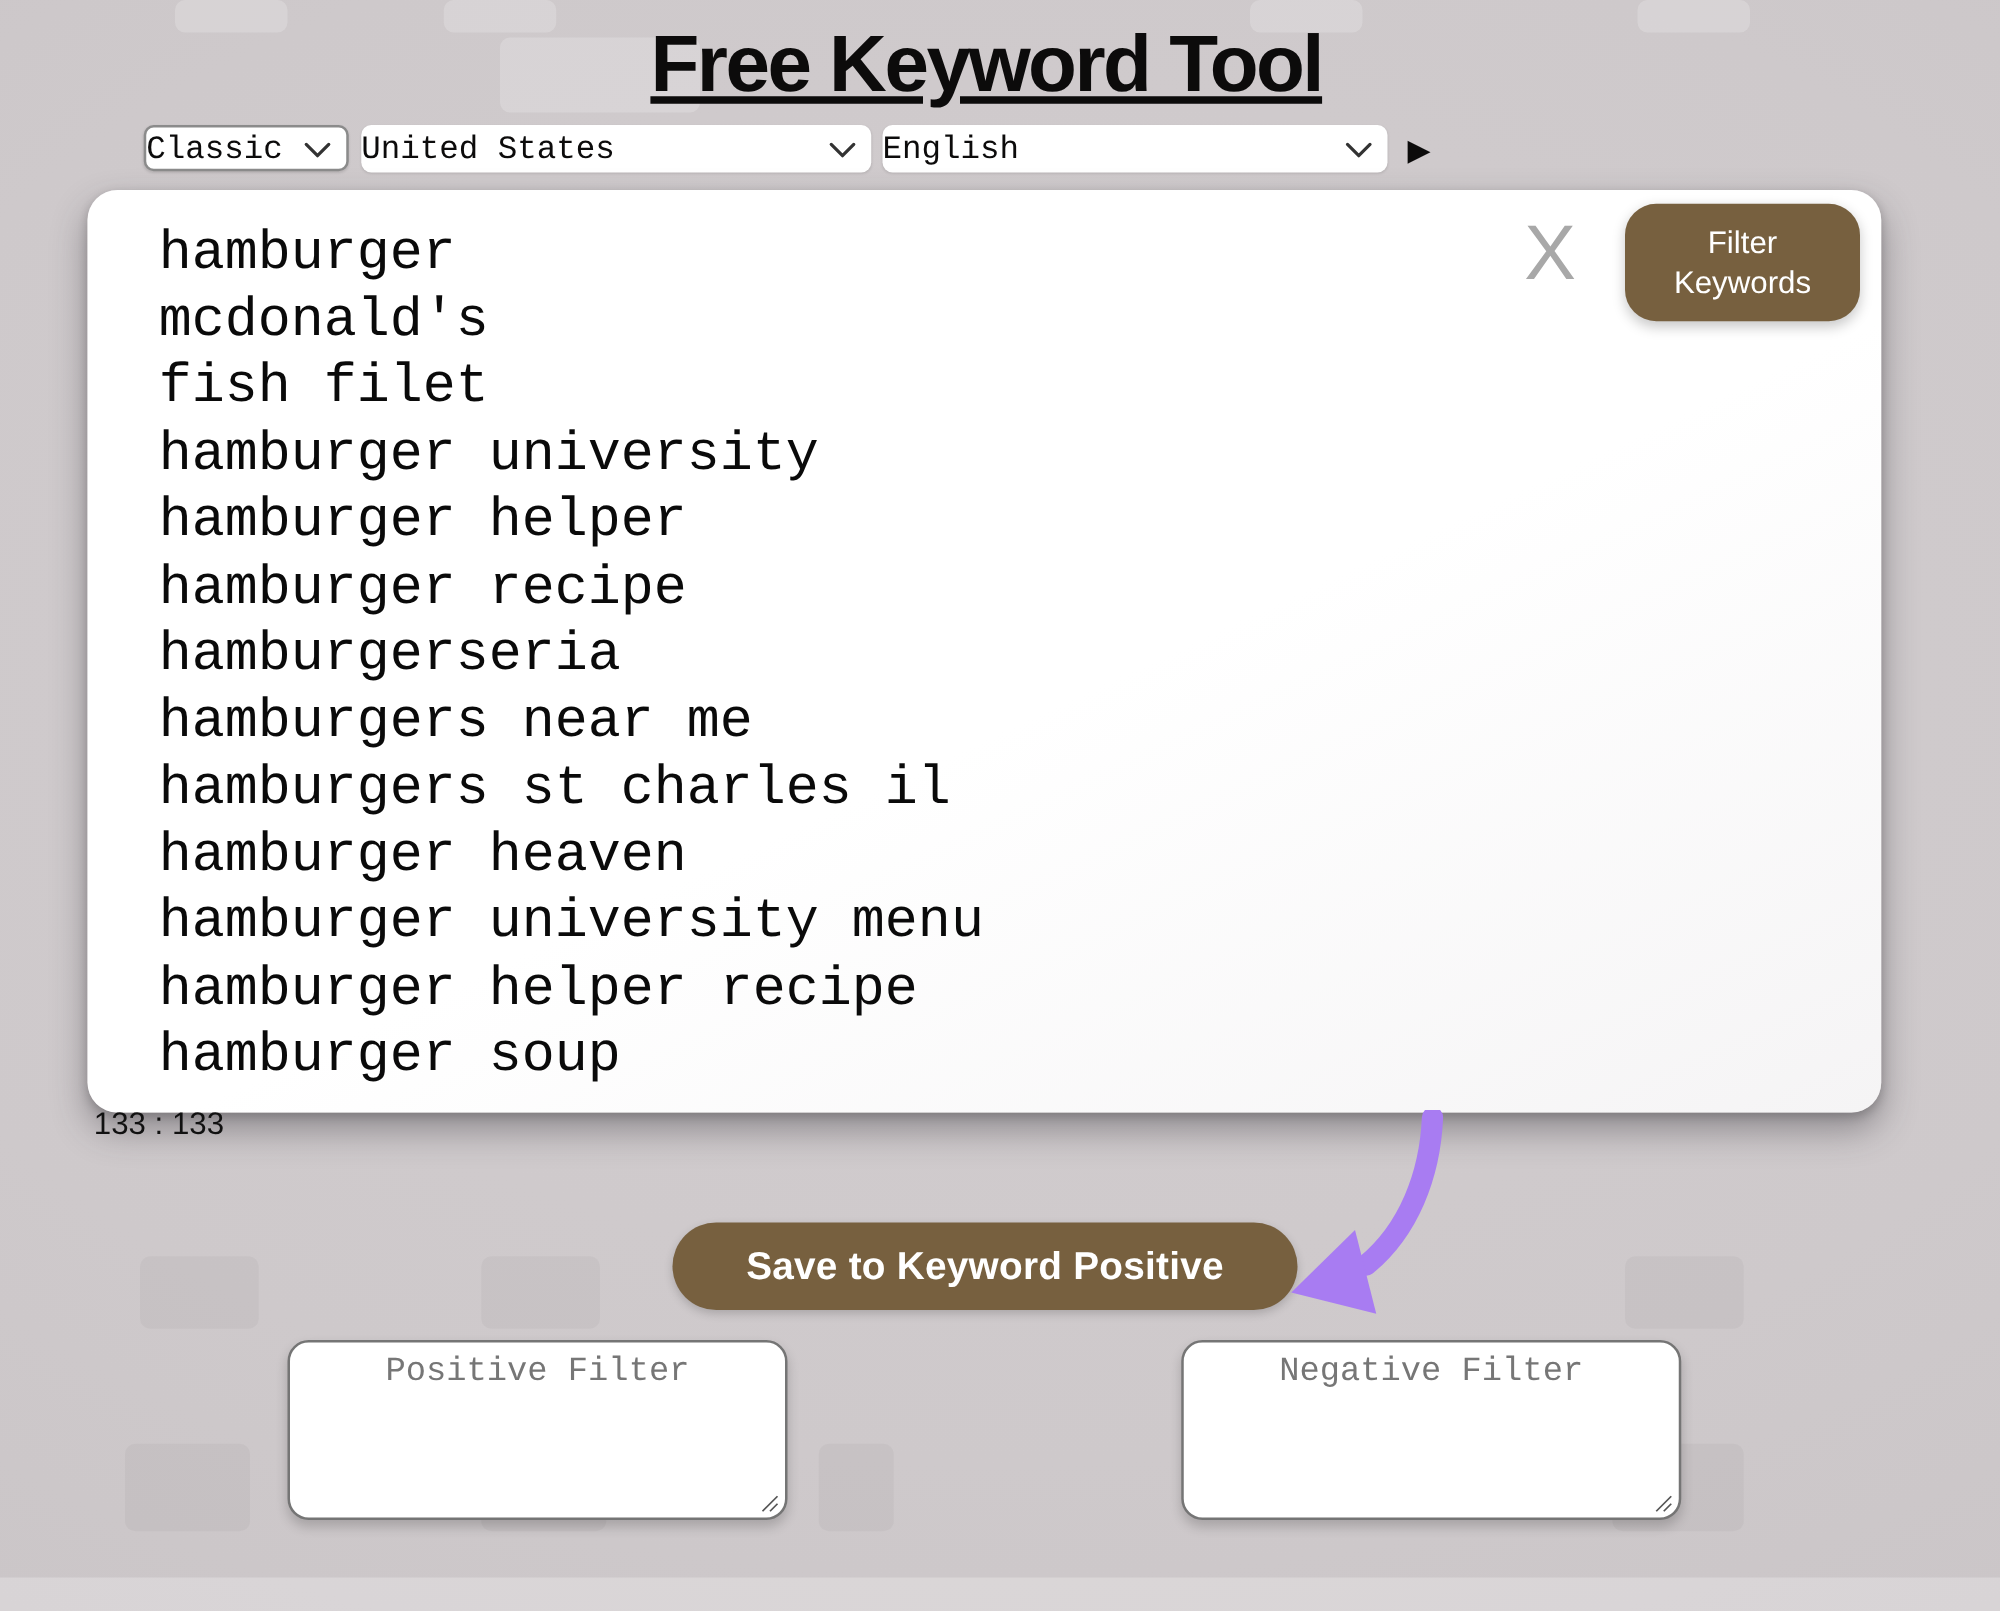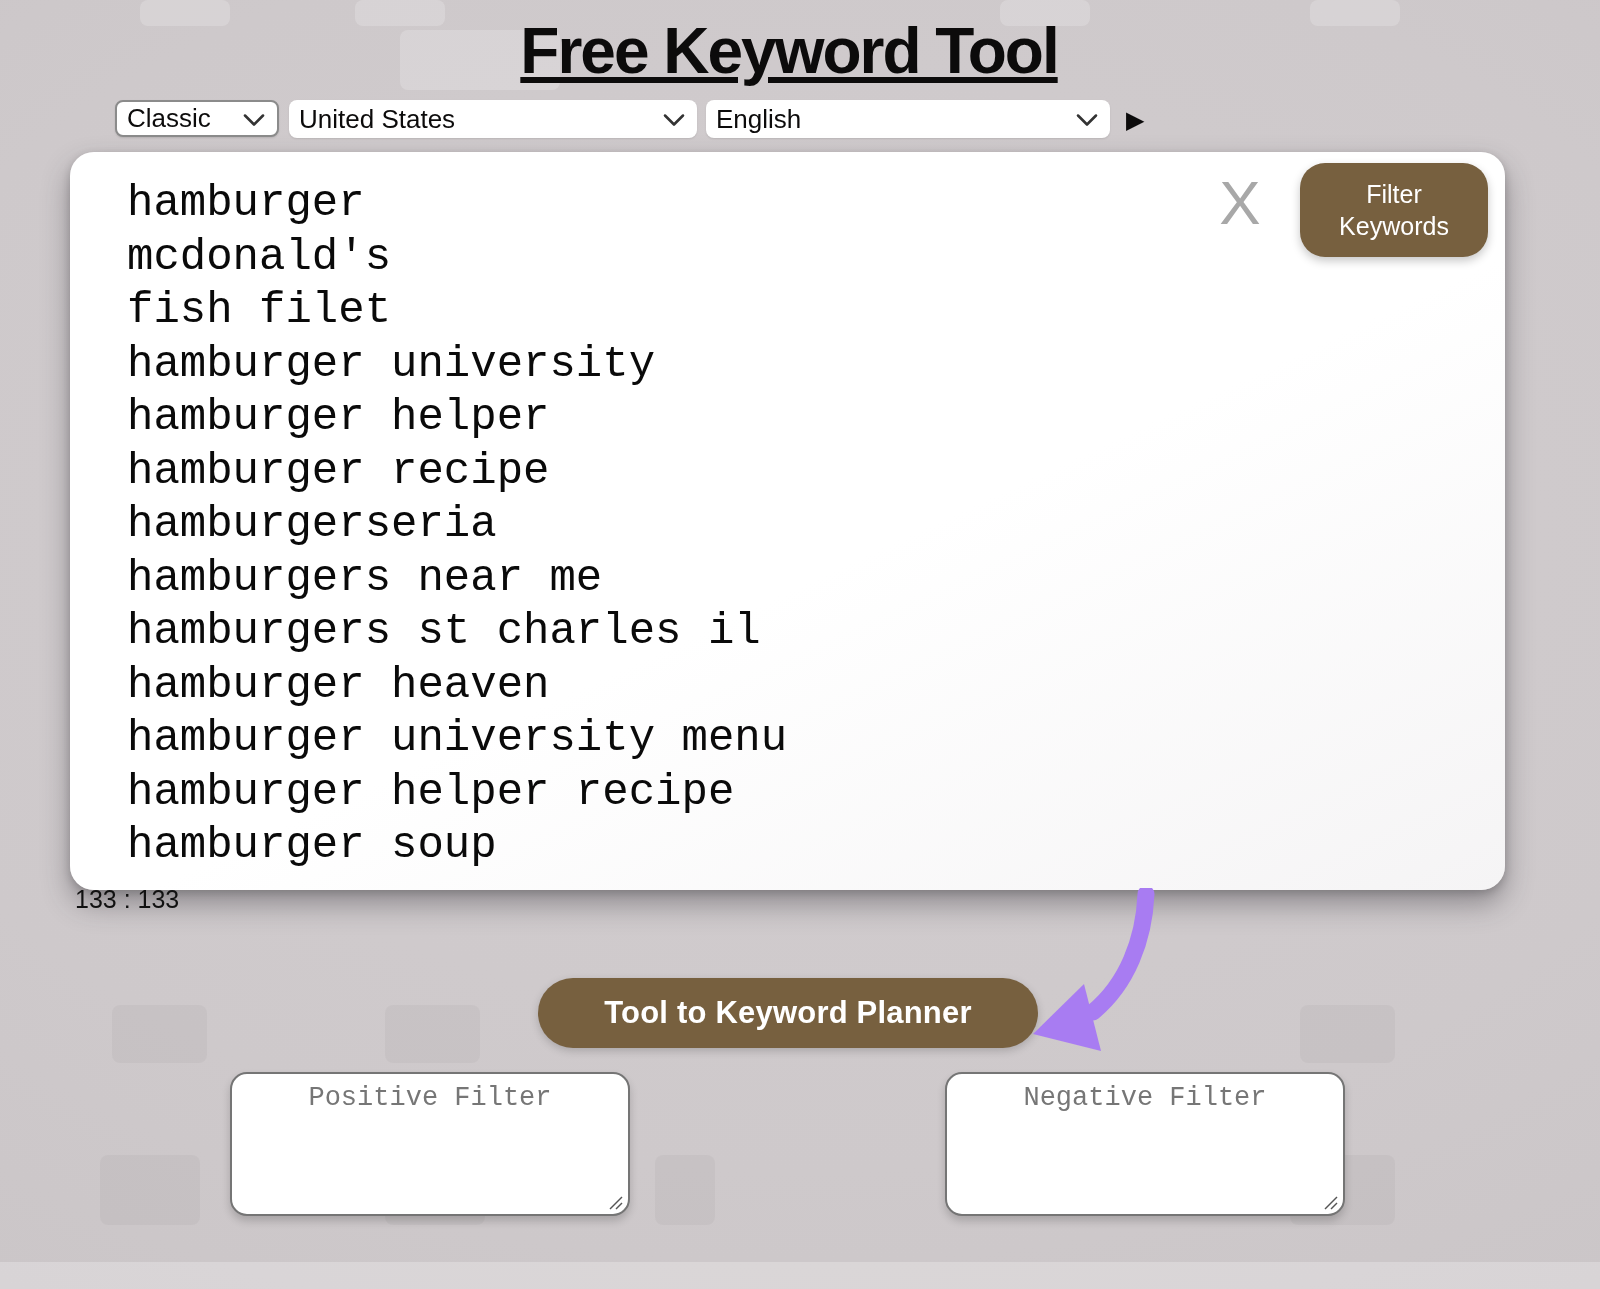--- a/index.html
+++ b/index.html
@@ -48,22 +48,23 @@
   .select {
     position: absolute;
     top: 100px;
     height: 38px;
     background: #ffffff;
     border-radius: 8px;
     display: flex;
     align-items: center;
     font-size: 26px;
     color: #0c0b0b;
-    padding: 0 10px;
+    padding: 0 0;
     cursor: default;
+    font-family: Liberation Mono, monospace;
   }
   .select .chev {
     position: absolute;
     right: 12px;
     top: 50%;
     transform: translateY(-42%);
   }
   .select-mode {
     left: 115px; width: 164px; height: 37px;
     border: 2px solid #8b8b8b;
@@ -259,21 +260,21 @@
 hamburger heaven
 hamburger university menu
 hamburger helper recipe
 hamburger soup</div>
     <div class="close-x">X</div>
     <button class="sheet-btn">Filter Keywords</button>
   </div>
 
   <div class="kw-count">133 : 133</div>
 
-  <button class="save-btn">Tool to Keyword Planner</button>
+  <button class="save-btn">Save to Keyword Positive</button>
 
   <svg class="arrow-svg" width="170" height="170" viewBox="0 0 170 170">
     <path d="M146 6 C 144 52, 127 96, 93 124" fill="none" stroke="#a87cf2" stroke-width="17" stroke-linecap="round"></path>
     <polygon points="33,146 84,96 101,163" fill="#a87cf2"></polygon>
   </svg>
 
   <div class="filter-wrap pos">
     <textarea placeholder="Positive Filter" style=""></textarea>
     <svg class="resize-icon" width="16" height="16" viewBox="0 0 16 16">
       <line x1="3" y1="15" x2="15" y2="3" stroke="#555" stroke-width="1.4"></line>

